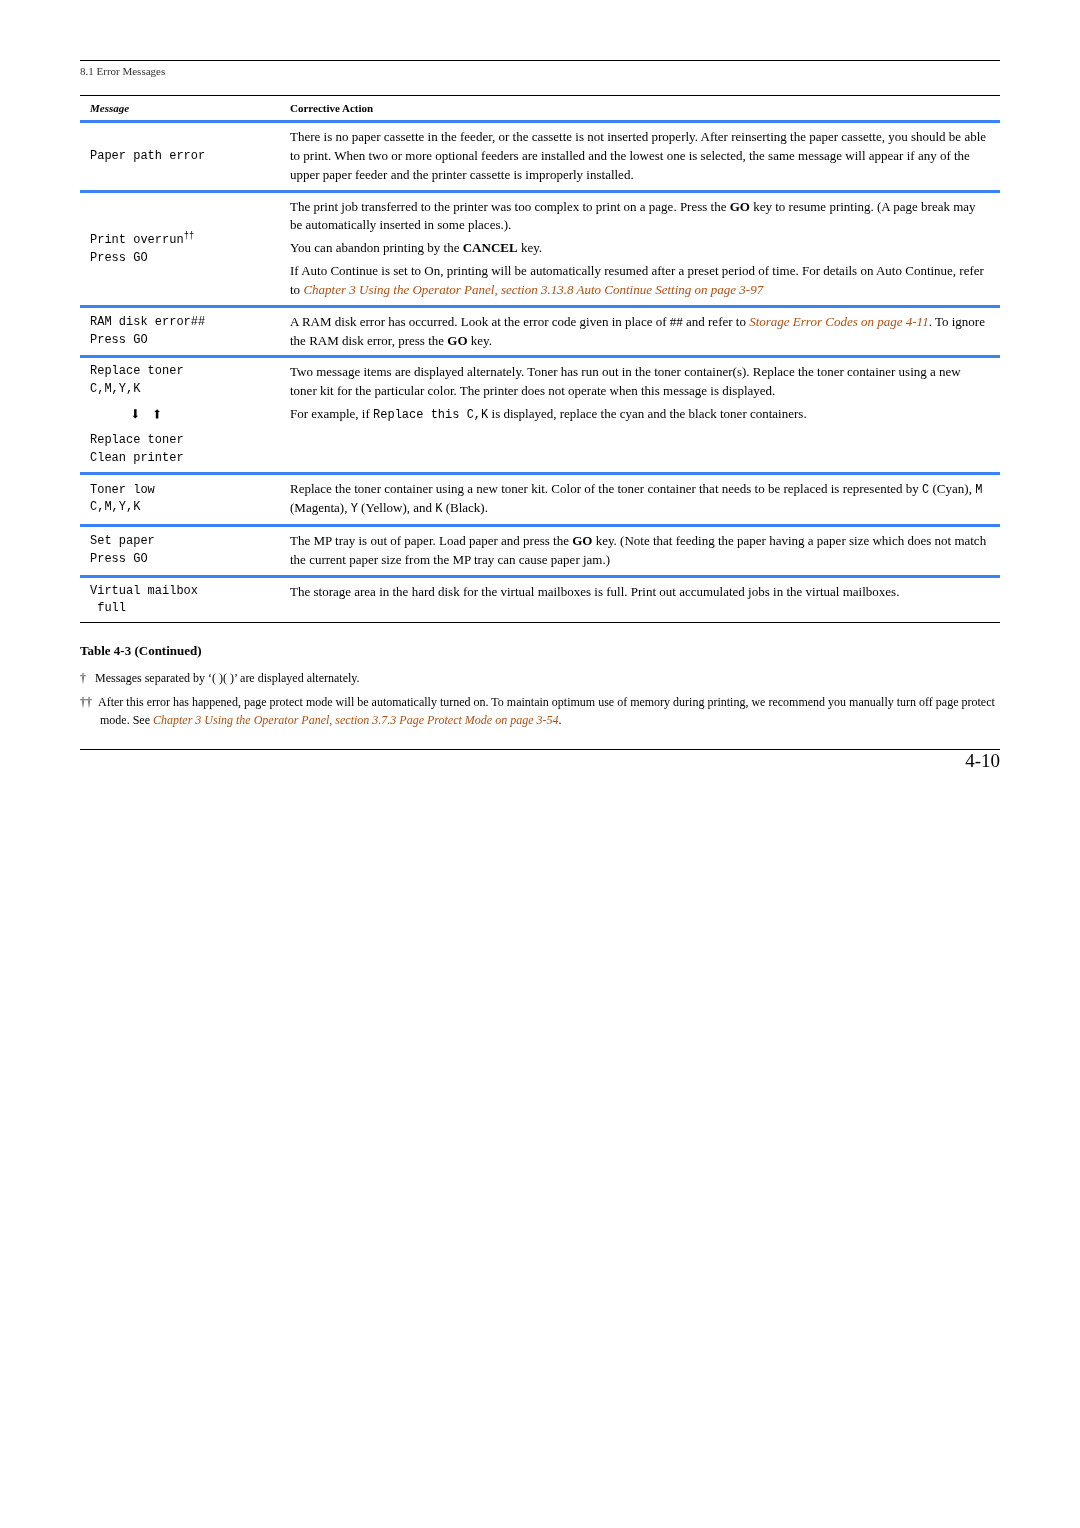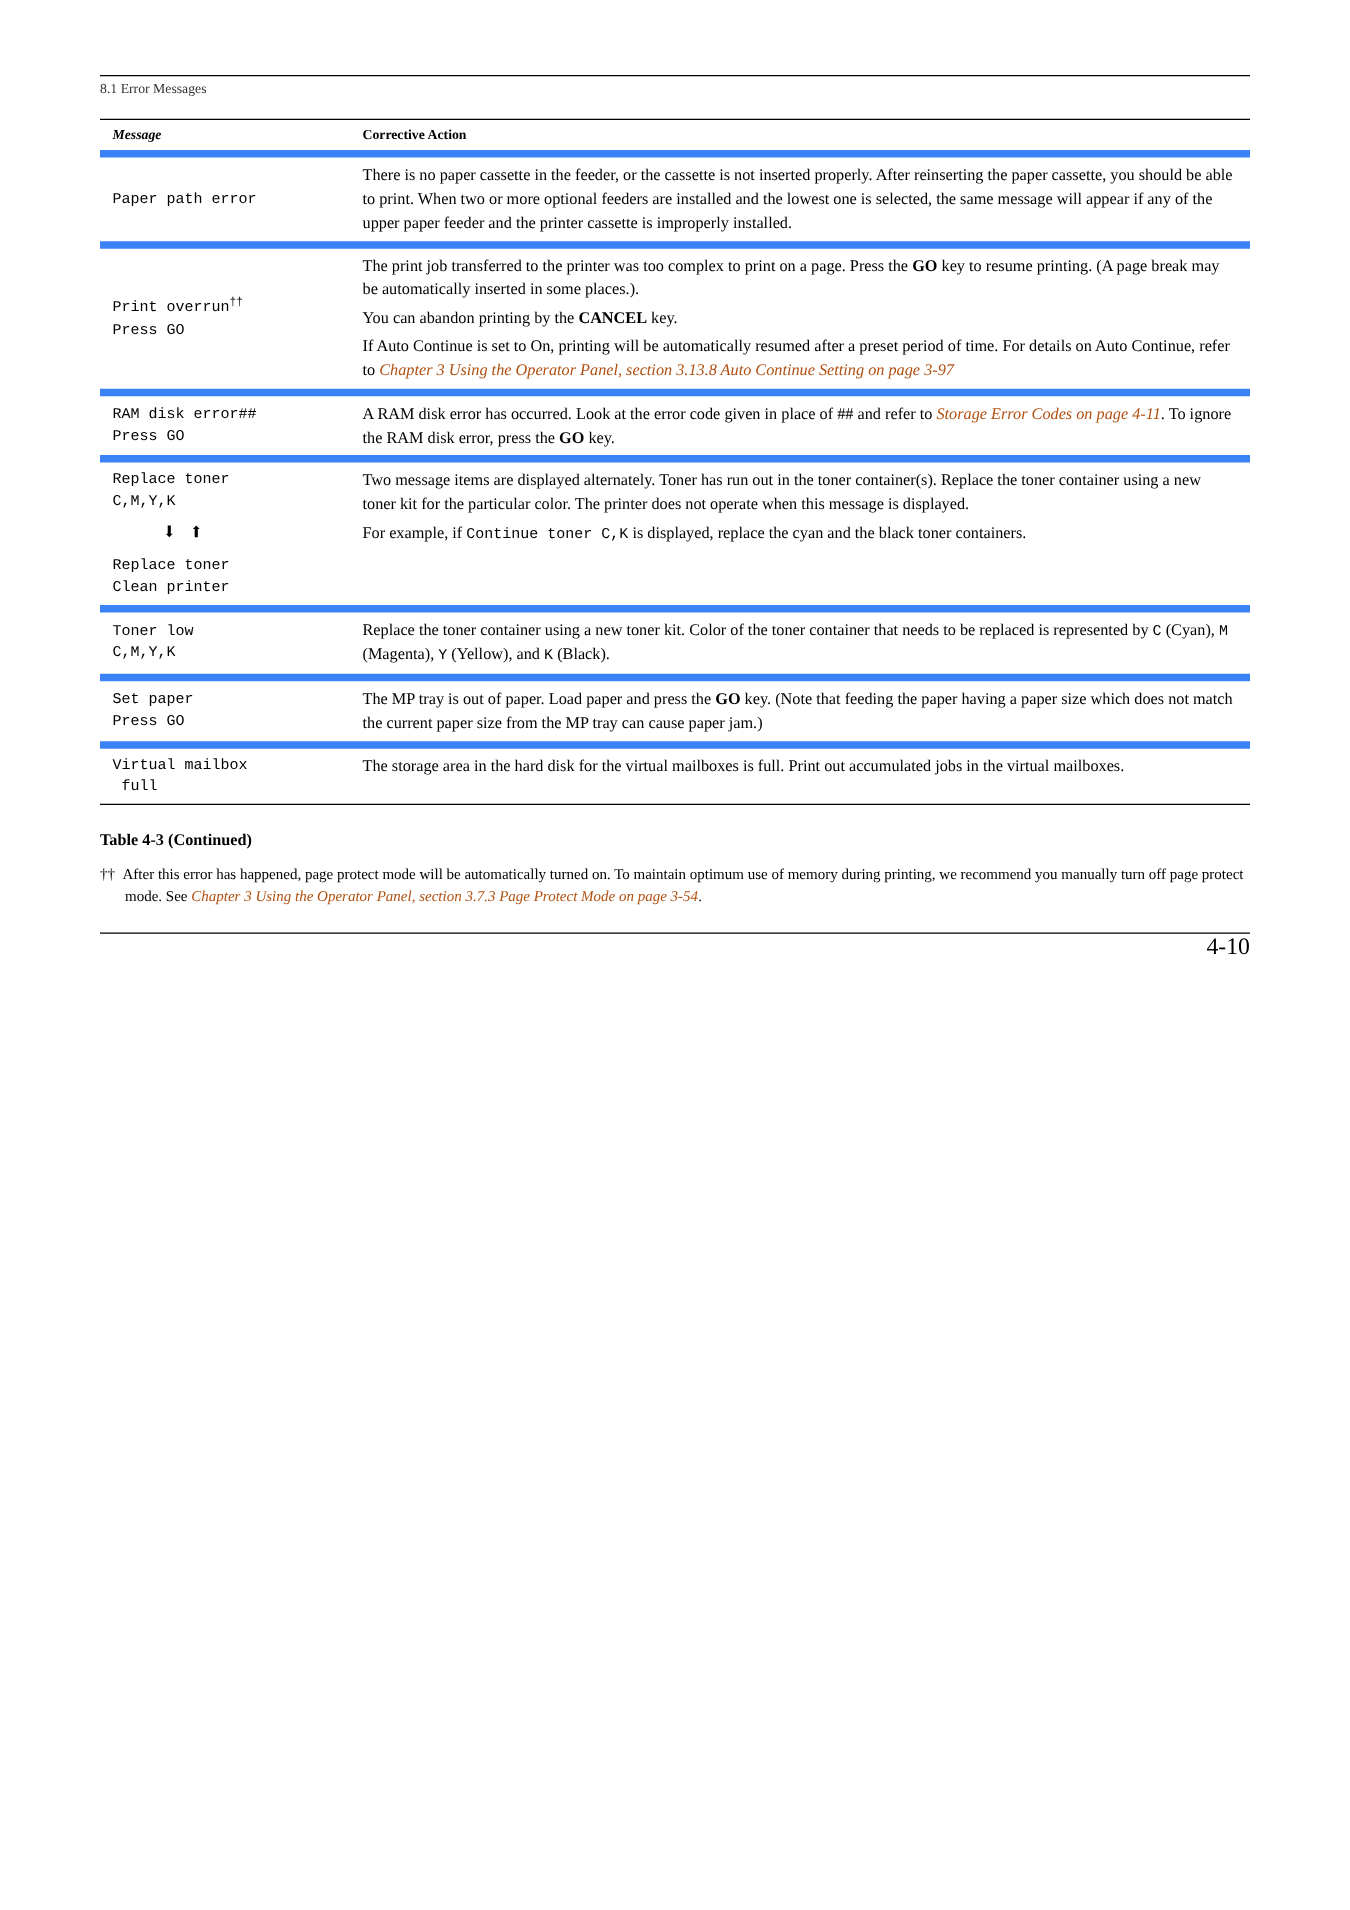--- a/index.html
+++ b/index.html
@@ -53,21 +53,21 @@
       font-size: 13px;
       line-height: 1.45;
     }
     .main-table tbody tr td.msg-cell {
       font-family: 'Courier New', monospace;
       font-size: 12px;
       vertical-align: middle;
       border-right: none;
     }
     .row-divider td {
-      border-top: 6px solid #3b82f6;
+      border-top: 3px solid #3b82f6;
     }
     .row-divider-heavy td {
       border-top: 1.5px solid #000;
     }
     .mono {
       font-family: 'Courier New', monospace;
       font-size: 12px;
     }
     .bold { font-weight: bold; }
     .link-style {
@@ -161,21 +161,21 @@
 
       <tr class="row-divider">
         <td class="msg-cell">
           <span class="mono">Replace toner<br>C,M,Y,K</span>
           <br>
           <span class="arrows">⬇ ⬆</span>
           <span class="mono">Replace toner<br>Clean printer</span>
         </td>
         <td>
           <p class="action-para">Two message items are displayed alternately. Toner has run out in the toner container(s). Replace the toner container using a new toner kit for the particular color. The printer does not operate when this message is displayed.</p>
-          <p class="action-para">For example, if <span class="mono">Continue toner C,K</span> is displayed, replace the cyan and the black toner containers.</p>
+          <p class="action-para">For example, if <span class="mono">Replace this C,K</span> is displayed, replace the cyan and the black toner containers.</p>
         </td>
       </tr>
 
       <tr class="row-divider">
         <td class="msg-cell">
           <span class="mono">Toner low<br>C,M,Y,K</span>
         </td>
         <td>
           <p class="action-para">Replace the toner container using a new toner kit. Color of the toner container that needs to be replaced is represented by <span class="mono">C</span> (Cyan), <span class="mono">M</span> (Magenta), <span class="mono">Y</span> (Yellow), and <span class="mono">K</span> (Black).</p>
         </td>
@@ -202,18 +202,19 @@
 
       <tr class="row-divider-heavy">
         <td colspan="2" style="padding:0;"></td>
       </tr>
     </tbody>
   </table>
 
   <div class="table-caption">Table 4-3  (Continued)</div>
 
   <div class="footnotes">
+    <p><span>†&nbsp;&nbsp;&nbsp;Messages separated by ‘( )( )’ are displayed alternately.</span></p>
     <p><span>††&nbsp;&nbsp;After this error has happened, page protect mode will be automatically turned on. To maintain optimum use of memory during printing, we recommend you manually turn off page protect mode. See <span class="link-style">Chapter 3 Using the Operator Panel, section 3.7.3 Page Protect Mode on page 3-54</span>.</span></p>
   </div>
 
   <div class="bottom-rule"></div>
   <div class="page-number">4-10</div>
 </div>
 
 </body></html>

